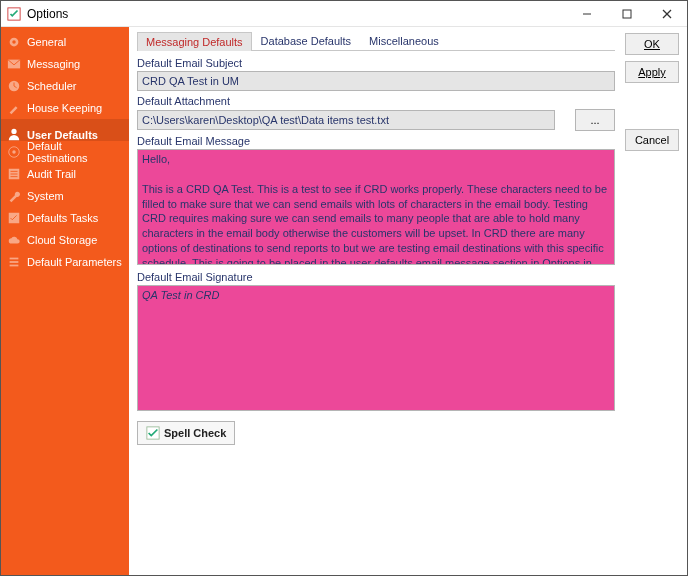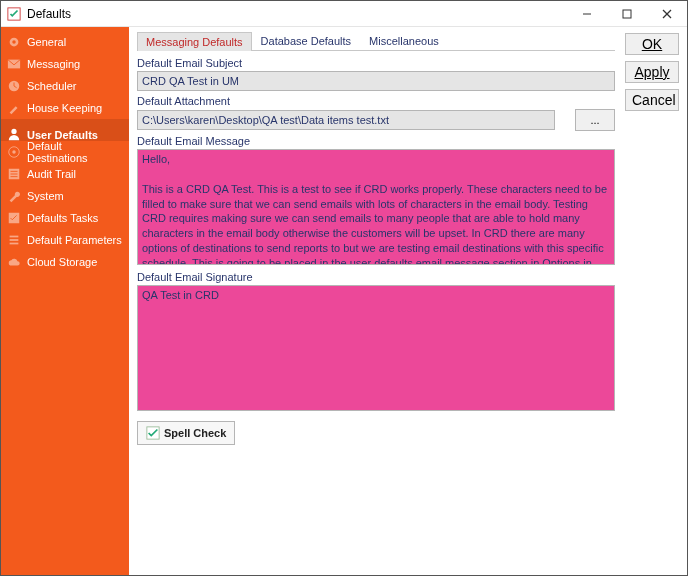--- a/index.html
+++ b/index.html
@@ -23,38 +23,38 @@
   .tab { padding: 3px 8px; font-size: 11px; color: #28356b; border: 1px solid transparent; border-bottom: none; cursor: default; }
   .tab.active { border-color: #c7c7c7; background: #e5e5e5; color: #c02828; position: relative; top: 1px; font-weight: 400; }
 
   .label { font-size: 11px; color: #28356b; margin-top: 4px; margin-bottom: 2px; display:block;}
   input.text { width: 100%; height: 20px; border: 1px solid #b5b5b5; font-size: 11px; padding: 6px 4px; color: #28356b; background: #e5e5e5; }
   .attach-row { display: flex; gap: 20px; align-items: center; }
   .attach-row input.text { flex: 1; width: auto; }
   .attach-row .browse { width: 40px; height: 22px; border: 1px solid #b5b5b5; background: #f0f0f0; font-size: 11px; display:flex; align-items:center; justify-content:center;}
   textarea { width: 100%; border: 1px solid #b5b5b5; font-size: 11px; padding: 2px 4px; color: #28356b; background: #ec4899; resize: none; font-family: inherit; line-height: 1.35; }
   #msg { height: 116px; }
-  #sig { height: 126px; }
+  #sig { height: 126px; font-style: italic; }
 
   .spell-btn { display: inline-flex; align-items: center; gap: 4px; border: 1px solid #b5b5b5; background: #f7f7f7; height: 24px; padding: 0 8px; font-size: 11px; color: #222; margin-top: 8px; font-weight: bold;}
   .spell-btn .chk-icon { width: 14px; height: 14px; }
 
   .right-buttons { width: 64px; padding: 6px 8px 0 0; display:flex; flex-direction:column; gap:6px; align-items:flex-end;}
-  .right-buttons button { width: 54px; height: 22px; font-size: 14px; background: #f0f0f0; border: 1px solid #bdbdbd; text-decoration: underline; color: #000;}
-  .right-buttons button.no-u { text-decoration: none; }
+  .right-buttons button { width: 54px; height: 22px; font-size: 11px; background: #f0f0f0; border: 1px solid #bdbdbd; text-decoration: underline; color: #000;}
+  .right-buttons button.no-u { text-decoration: none; margin-top: 40px; }
 </style>
 </head>
 <body>
 
 <div class="titlebar">
   <svg class="title-icon" viewBox="0 0 16 16">
       <rect x="1" y="1" width="14" height="14" fill="#fff" stroke="#c33"></rect>
       <path d="M4 8 l2 2 l6 -6" stroke="#2a7" stroke-width="2" fill="none"></path>
     </svg>
-  <span>Defaults</span>
+  <span>Options</span>
   <span class="spacer"></span>
   <div class="winbtn">
       <svg width="10" height="10" viewBox="0 0 10 10">
         <line x1="1" y1="5" x2="9" y2="5" stroke="#333" stroke-width="1"></line>
       </svg>
     </div>
   <div class="winbtn">
       <svg width="10" height="10" viewBox="0 0 10 10">
         <rect x="1" y="1" width="8" height="8" fill="none" stroke="#333" stroke-width="1"></rect>
       </svg>
@@ -127,31 +127,31 @@
       </div>
     <div class="sidebar-item">
         <svg class="sb-icon" viewBox="0 0 16 16">
           <rect x="2" y="2" width="12" height="12" fill="#fff7"></rect>
           <path d="M4 8 l2 2 l5 -5" stroke="#f35a1c" fill="none"></path>
         </svg>
         <span>Defaults Tasks</span>
       </div>
     <div class="sidebar-item">
         <svg class="sb-icon" viewBox="0 0 16 16">
+          <path d="M5 12 A3 3 0 0 1 5 6 A4 4 0 0 1 12 7 A2.5 2.5 0 0 1 12 12 Z" fill="#fff7"></path>
+        </svg>
+        <span>Cloud Storage</span>
+      </div>
+    <div class="sidebar-item">
+        <svg class="sb-icon" viewBox="0 0 16 16">
           <line x1="3" y1="4" x2="13" y2="4" stroke="#fff7" stroke-width="2"></line>
           <line x1="3" y1="8" x2="13" y2="8" stroke="#fff7" stroke-width="2"></line>
           <line x1="3" y1="12" x2="13" y2="12" stroke="#fff7" stroke-width="2"></line>
         </svg>
         <span>Default Parameters</span>
-      </div>
-    <div class="sidebar-item">
-        <svg class="sb-icon" viewBox="0 0 16 16">
-          <path d="M5 12 A3 3 0 0 1 5 6 A4 4 0 0 1 12 7 A2.5 2.5 0 0 1 12 12 Z" fill="#fff7"></path>
-        </svg>
-        <span>Cloud Storage</span>
       </div>
   </div>
 
   <div class="content">
     <div class="tabs">
       <div class="tab active">Messaging Defaults</div>
       <div class="tab">Database Defaults</div>
       <div class="tab">Miscellaneous</div>
     </div>
 

